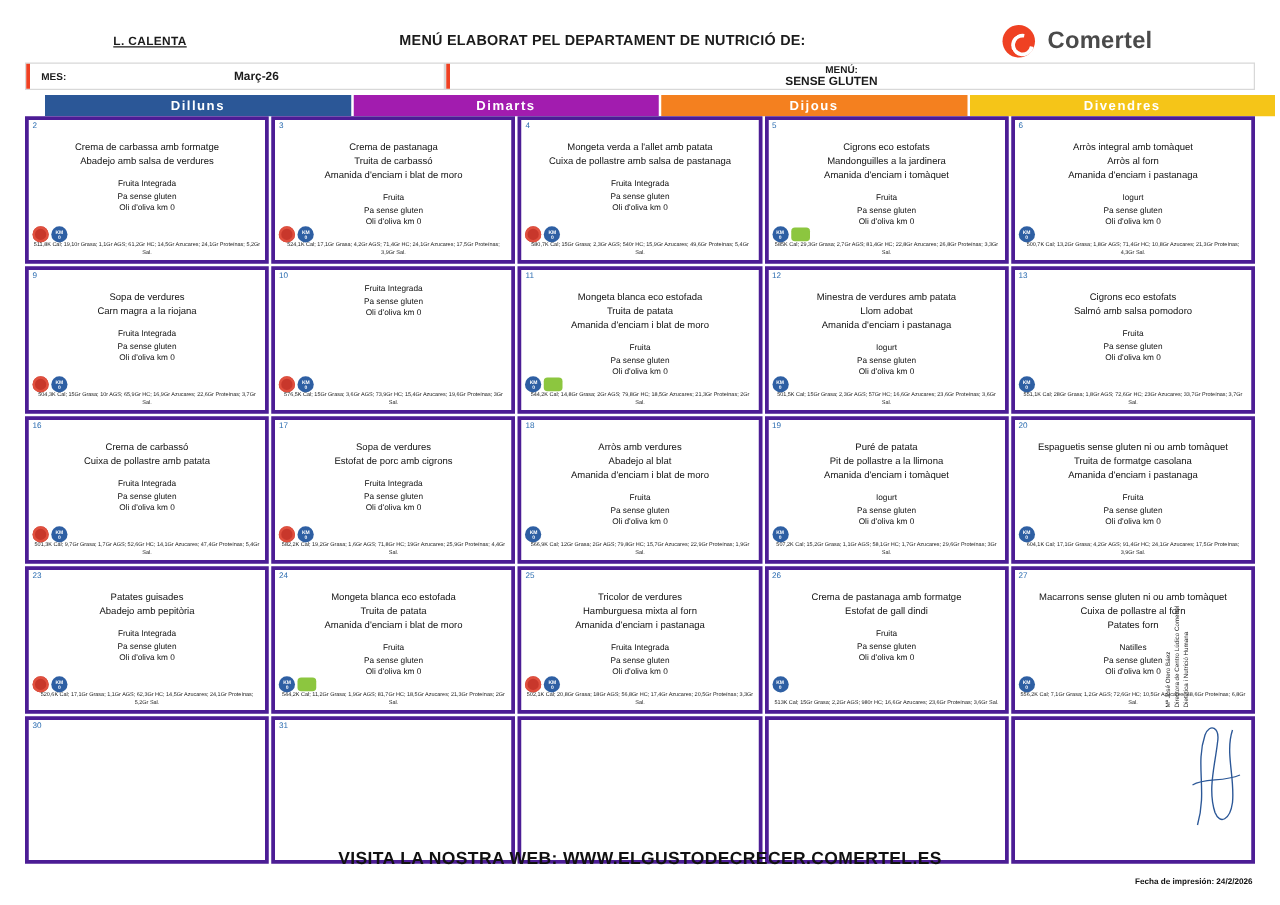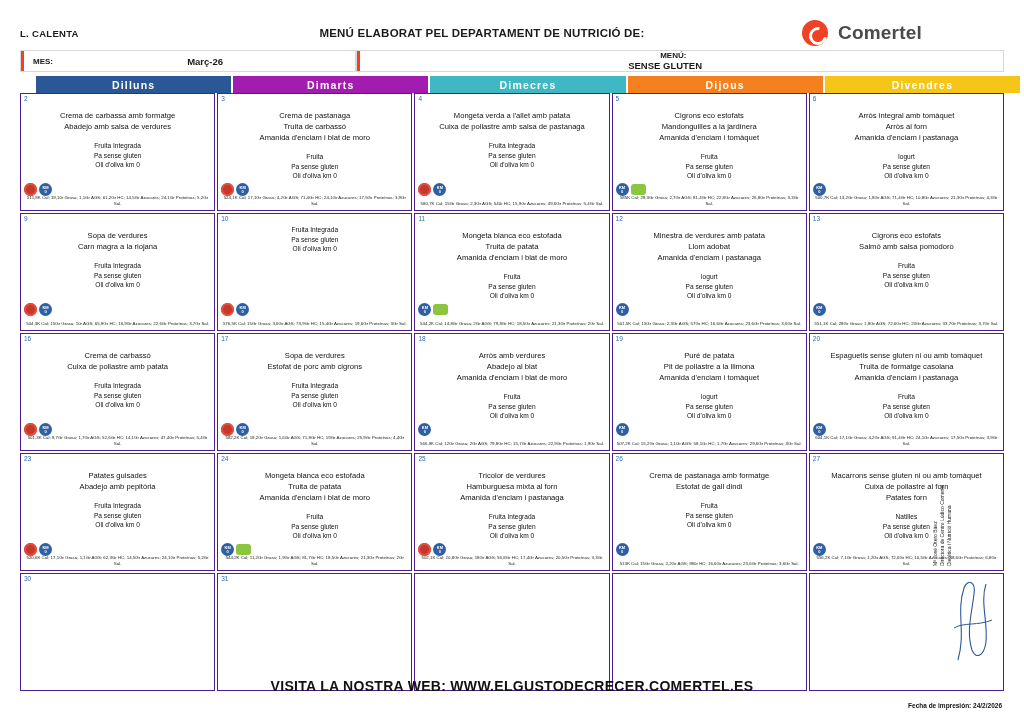--- a/index.html
+++ b/index.html
@@ -19,20 +19,22 @@
   
   .header {
     position: absolute;
     left: 20px; top: 18px; width: 984px; height: 30px;
     display: flex; align-items: center;
   }
   .header-left {
     width: 200px;
     font-size: 9.5px; font-weight: bold;
     letter-spacing: .3px;
+    text-align: center;
+    text-decoration: underline;
   }
   .header-center {
     flex: 1;
     text-align: center;
     font-size: 11.5px;
     font-weight: bold;
     letter-spacing: .2px;
   }
   .header-right {
     width: 260px;
@@ -109,21 +111,21 @@
   
   .grid {
     position: absolute;
     left: 20px; top: 93px; width: 984px;
     display: grid;
     grid-template-columns: repeat(5, 1fr);
     grid-auto-rows: 118px;
     gap: 2px 2px;
   }
   .cell {
-    border: 1px solid #4c1d95;
+    border: 3px solid #4c1d95;
     position: relative;
     background: #ffffff;
     overflow: hidden;
     padding: 2px 4px 2px 4px;
   }
   .cell.empty { }
   .daynum {
     position: absolute;
     left: 3px; top: 1px;
     font-size: 6.5px;
@@ -235,21 +237,20 @@
     </div>
     <div class="infobox menu">
       <div class="lbl">MENÚ:</div>
       <div class="val">SENSE GLUTEN</div>
     </div>
   </div>
 
   <div class="dayheaders" id="dayheaders">
       <div class="dayhead" style="background: rgb(43, 87, 151);">Dilluns</div>
       <div class="dayhead" style="background: #a21caf;">Dimarts</div>
-      <div class="dayhead" style="background: rgb(63, 184, 196);">Dimecres</div>
       <div class="dayhead" style="background: rgb(244, 128, 31);">Dijous</div>
       <div class="dayhead" style="background: rgb(245, 197, 24);">Divendres</div>
     </div>
 
   <div class="grid" id="grid">
       <div class="cell">
         <div class="daynum">2</div>
         <div class="dishes">
           <div>Crema de carbassa amb formatge</div>
           <div>Abadejo amb salsa de verdures</div>

